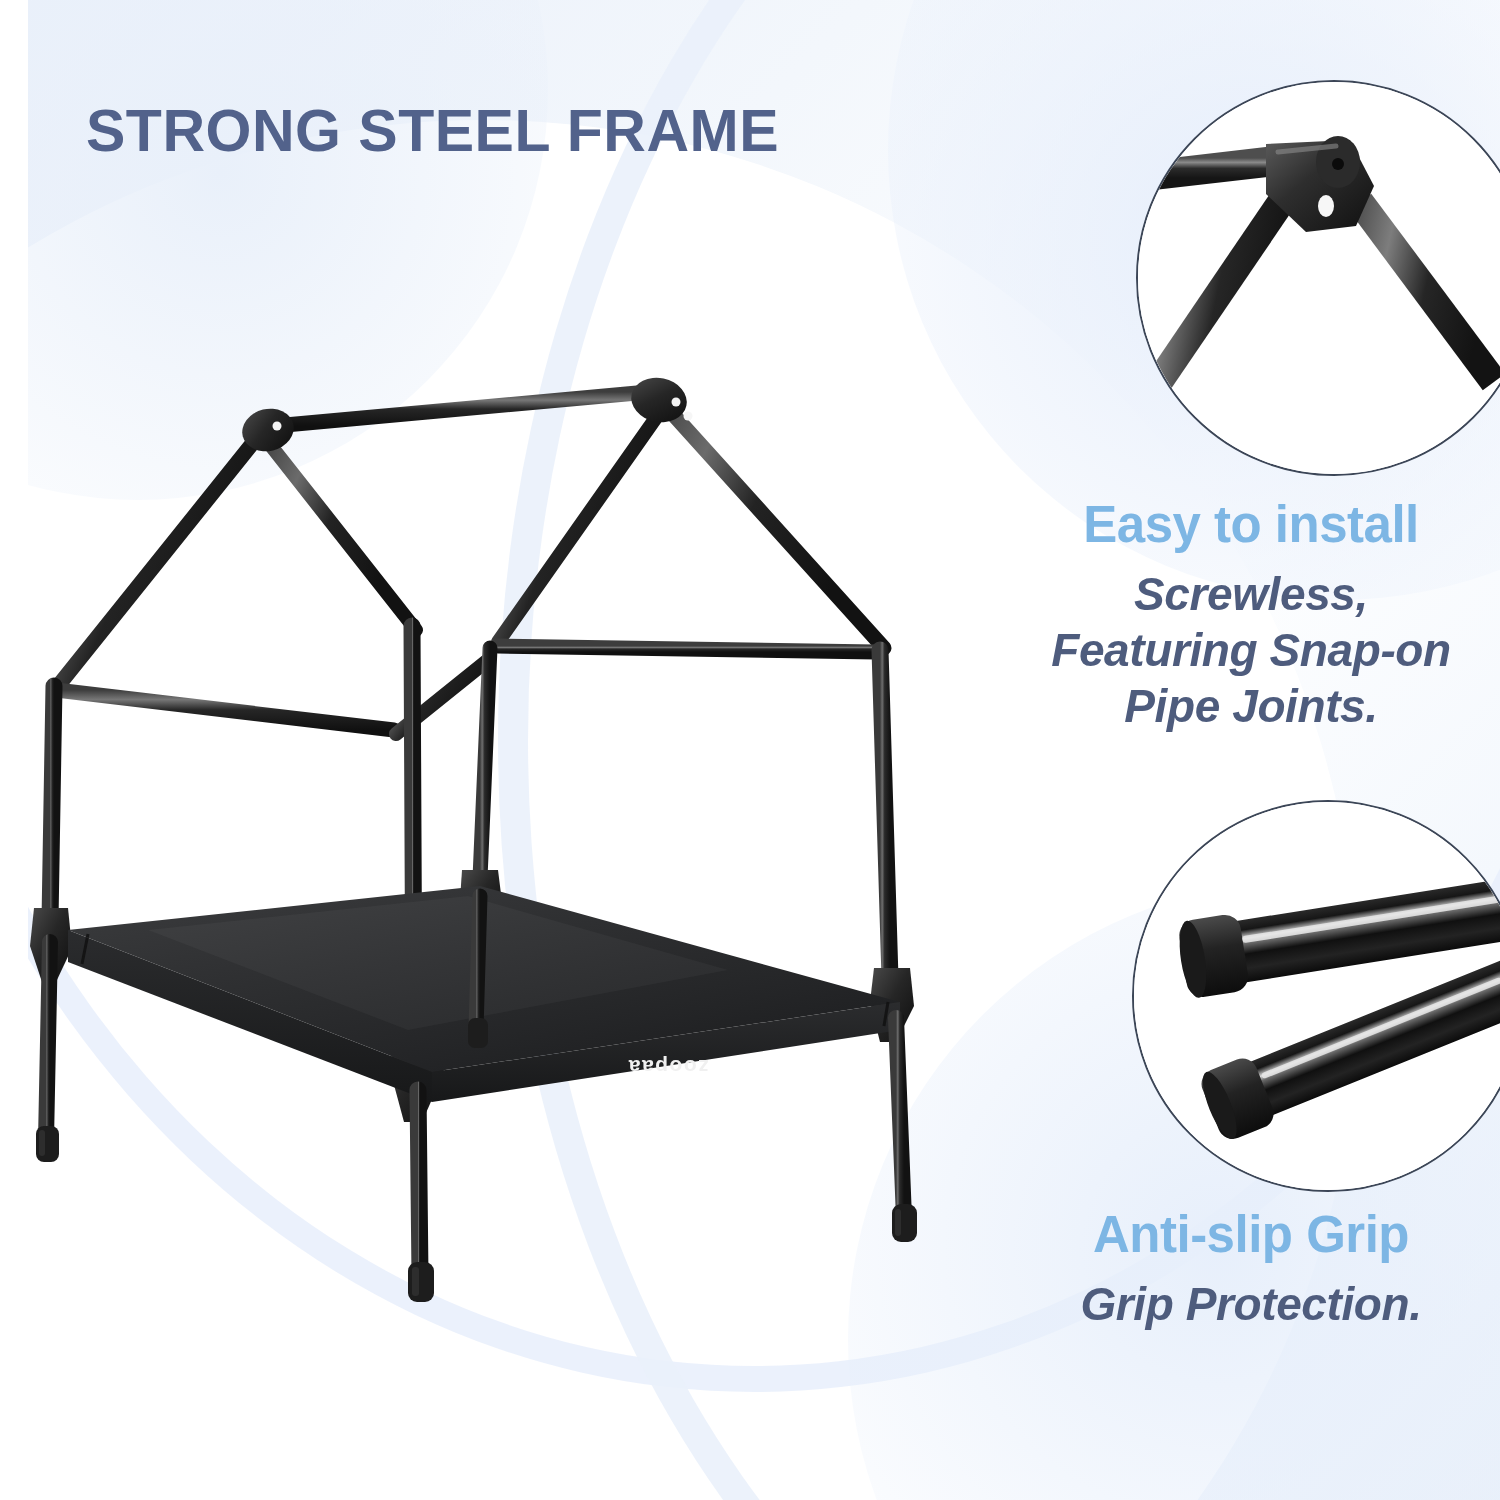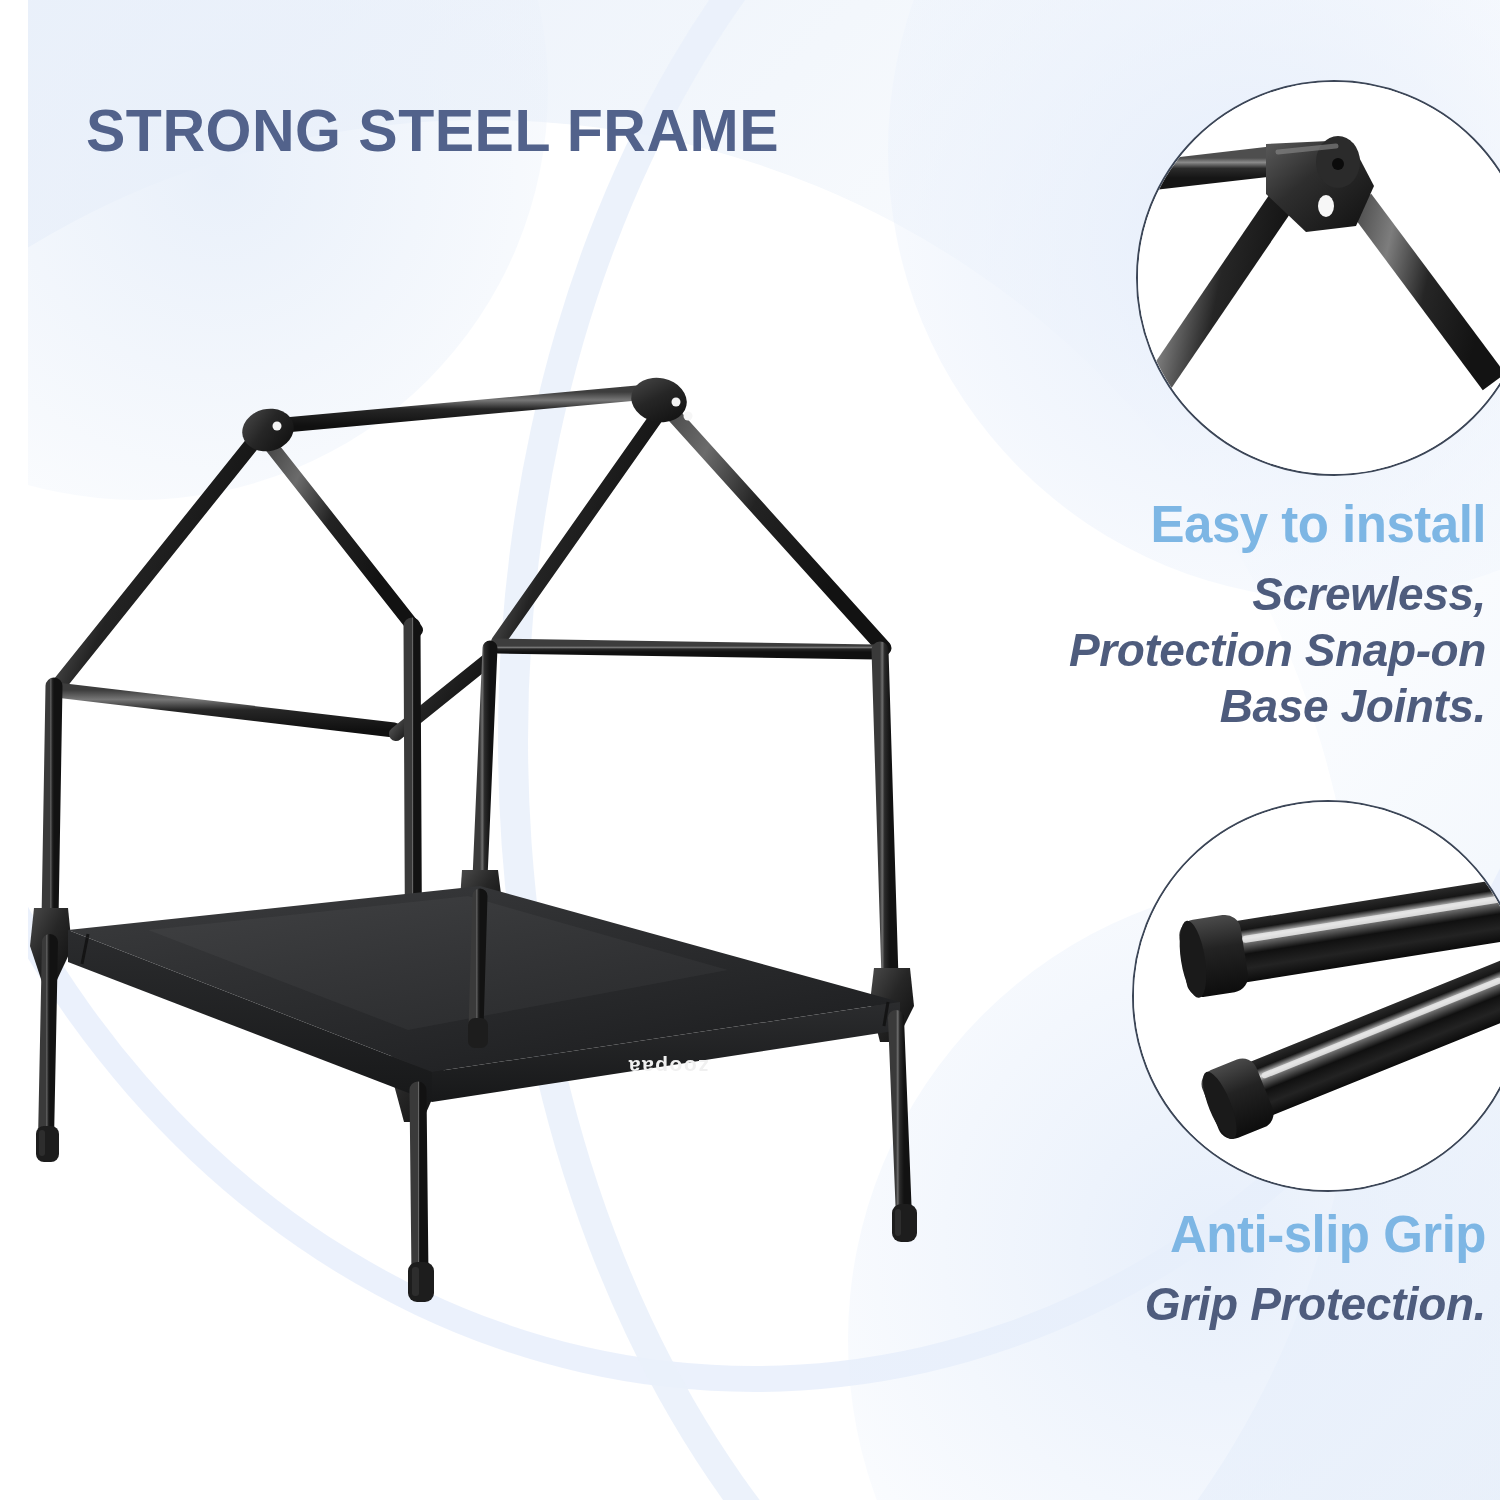--- a/index.html
+++ b/index.html
@@ -124,21 +124,21 @@
     top: 800px;
     width: 388px;
     height: 388px;
   }
   .inset svg { display: block; }
 
   
   .feature {
     position: absolute;
     right: 42px;
-    text-align: right;
+    text-align: center;
   }
   .feature-install { top: 498px; width: 470px; }
   .feature-grip    { top: 1208px; width: 470px; }
 
   .feat-title {
     font-size: 51px;
     font-weight: bold;
     color: #7db6e4;
     line-height: 1.06;
     letter-spacing: -0.5px;
@@ -363,22 +363,22 @@
         <ellipse cx="76" cy="257" rx="11" ry="36" fill="#1a1a1a"></ellipse>
         <rect x="126" y="243" width="258" height="6" rx="3" fill="#e8e8e8" opacity=".85"></rect>
       </g>
     </svg>
   </div>
 
   <div class="feature feature-install">
     <div class="feat-title">Easy to install</div>
     <div class="feat-body">
       <span>Screwless,</span>
-      <span>Protection Snap-on</span>
-      <span>Base Joints.</span>
+      <span>Featuring Snap-on</span>
+      <span>Pipe Joints.</span>
     </div>
   </div>
 
   <div class="feature feature-grip">
     <div class="feat-title">Anti-slip Grip</div>
     <div class="feat-body">
       <span>Grip Protection.</span>
     </div>
   </div>
 

